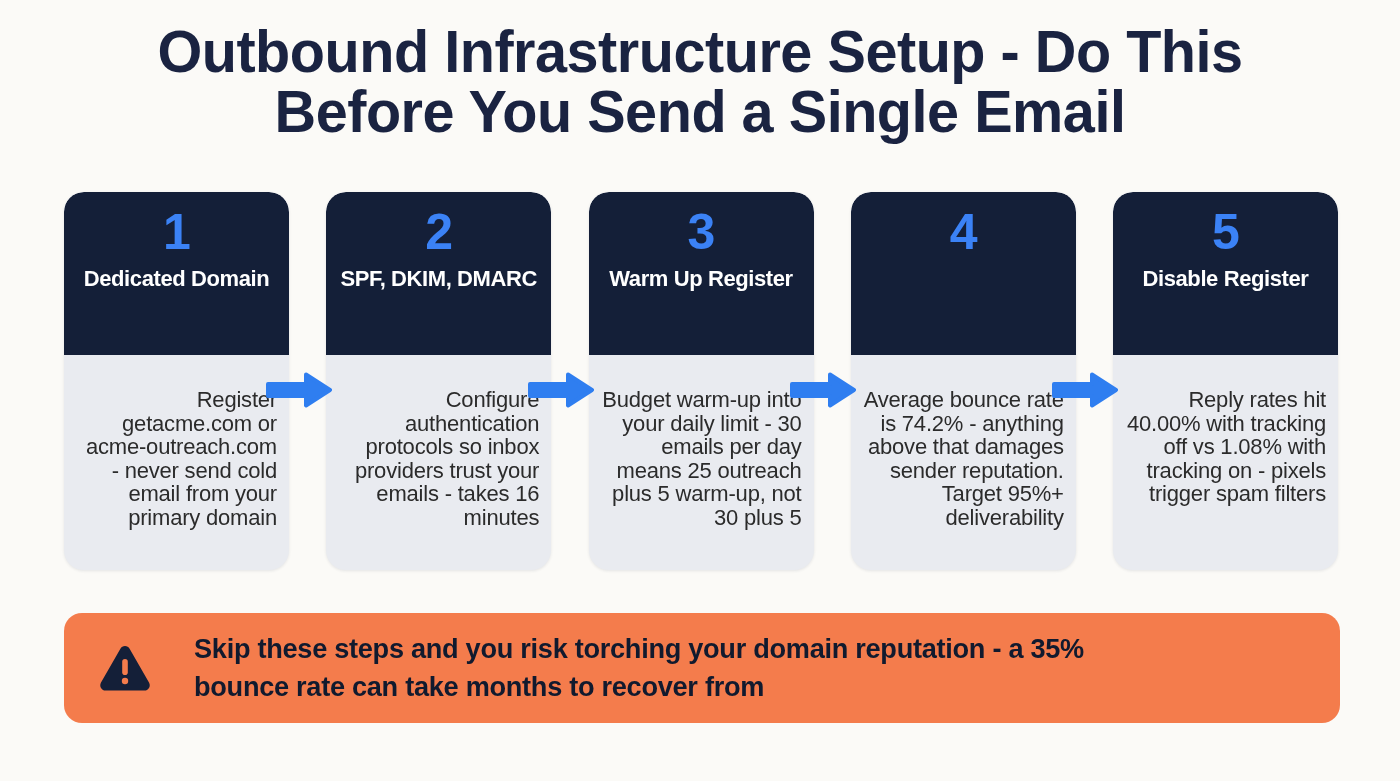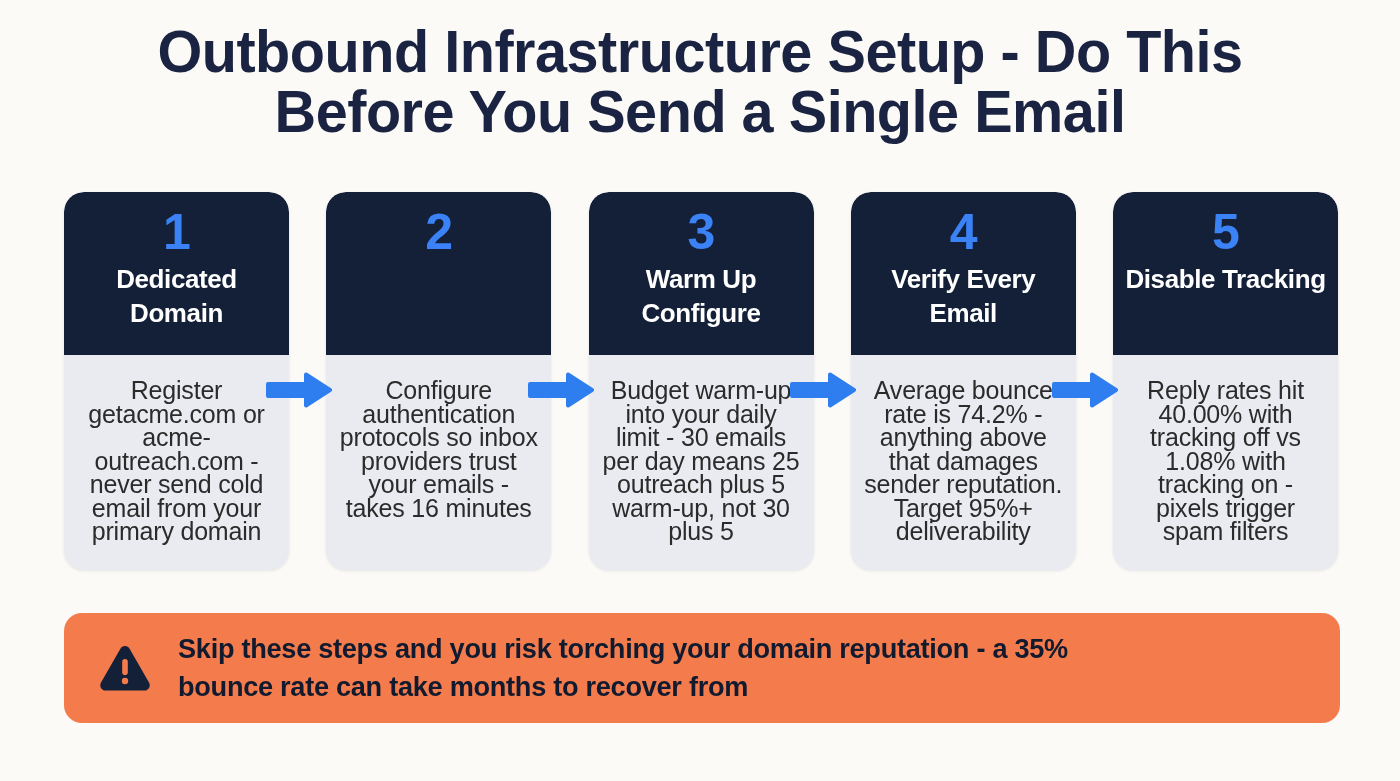--- a/index.html
+++ b/index.html
@@ -71,35 +71,35 @@
   .card-number {
     color: #3b82f6;
     font-size: 50px;
     font-weight: 700;
     line-height: 56px;
     letter-spacing: -1px;
   }
 
   .card-title {
     color: #ffffff;
-    font-size: 26px;
+    font-size: 22px;
     font-weight: 700;
     line-height: 34px;
     text-align: center;
     letter-spacing: -0.4px;
     margin-top: 2px;
   }
 
   .card-body {
     flex: 1;
-    padding: 24px 12px 10px;
+    padding: 33px 12px 10px;
     color: #2b2b2b;
-    font-size: 25px;
+    font-size: 22px;
     line-height: 23.5px;
-    text-align: center;
+    text-align: right;
     letter-spacing: -0.2px;
   }
 
   
   .arrow {
     position: absolute;
     top: 372px;
     width: 66px;
     height: 36px;
   }
@@ -115,21 +115,21 @@
     position: absolute;
     left: 64px;
     top: 613px;
     width: 1276px;
     height: 110px;
     background: #f47c4c;
     border-radius: 18px;
     display: flex;
     align-items: center;
     padding: 0 34px;
-    gap: 26px;
+    gap: 42px;
   }
 
   .banner-icon {
     flex: none;
     width: 54px;
     height: 50px;
   }
   .banner-icon svg { display: block; width: 54px; height: 50px; }
 
   .banner-text {
@@ -156,44 +156,44 @@
     <div class="card-header">
       <div class="card-number">1</div>
       <div class="card-title">Dedicated Domain</div>
     </div>
     <div class="card-body">Register getacme.com or acme-outreach.com - never send cold email from your primary domain</div>
   </div>
 
   <div class="card">
     <div class="card-header">
       <div class="card-number">2</div>
+      <div class="card-title">SPF, DKIM, DMARC</div>
     </div>
     <div class="card-body">Configure authentication protocols so inbox providers trust your emails - takes 16 minutes</div>
   </div>
 
   <div class="card">
     <div class="card-header">
       <div class="card-number">3</div>
-      <div class="card-title">Warm Up Configure</div>
+      <div class="card-title">Warm Up Register</div>
     </div>
     <div class="card-body">Budget warm-up into your daily limit - 30 emails per day means 25 outreach plus 5 warm-up, not 30 plus 5</div>
   </div>
 
   <div class="card">
     <div class="card-header">
       <div class="card-number">4</div>
-      <div class="card-title">Verify Every Email</div>
     </div>
     <div class="card-body">Average bounce rate is 74.2% - anything above that damages sender reputation. Target 95%+ deliverability</div>
   </div>
 
   <div class="card">
     <div class="card-header">
       <div class="card-number">5</div>
-      <div class="card-title">Disable Tracking</div>
+      <div class="card-title">Disable Register</div>
     </div>
     <div class="card-body">Reply rates hit 40.00% with tracking off vs 1.08% with tracking on - pixels trigger spam filters</div>
   </div>
 
 </div>
 
 <div class="arrow arrow-1">
   <svg viewBox="0 0 66 36" xmlns="http://www.w3.org/2000/svg">
     <path d="M2 12 h38 V2.5 L64 18 L40 33.5 V24 H2 Z" fill="#2f7ef0" stroke="#2f7ef0" stroke-width="4" stroke-linejoin="round"></path>
   </svg>

